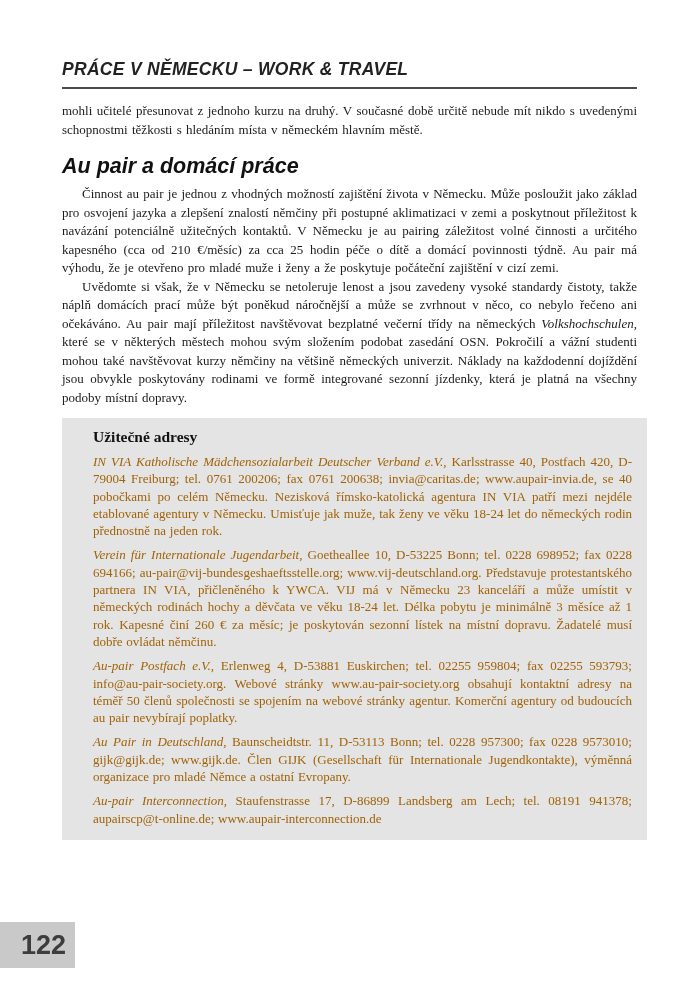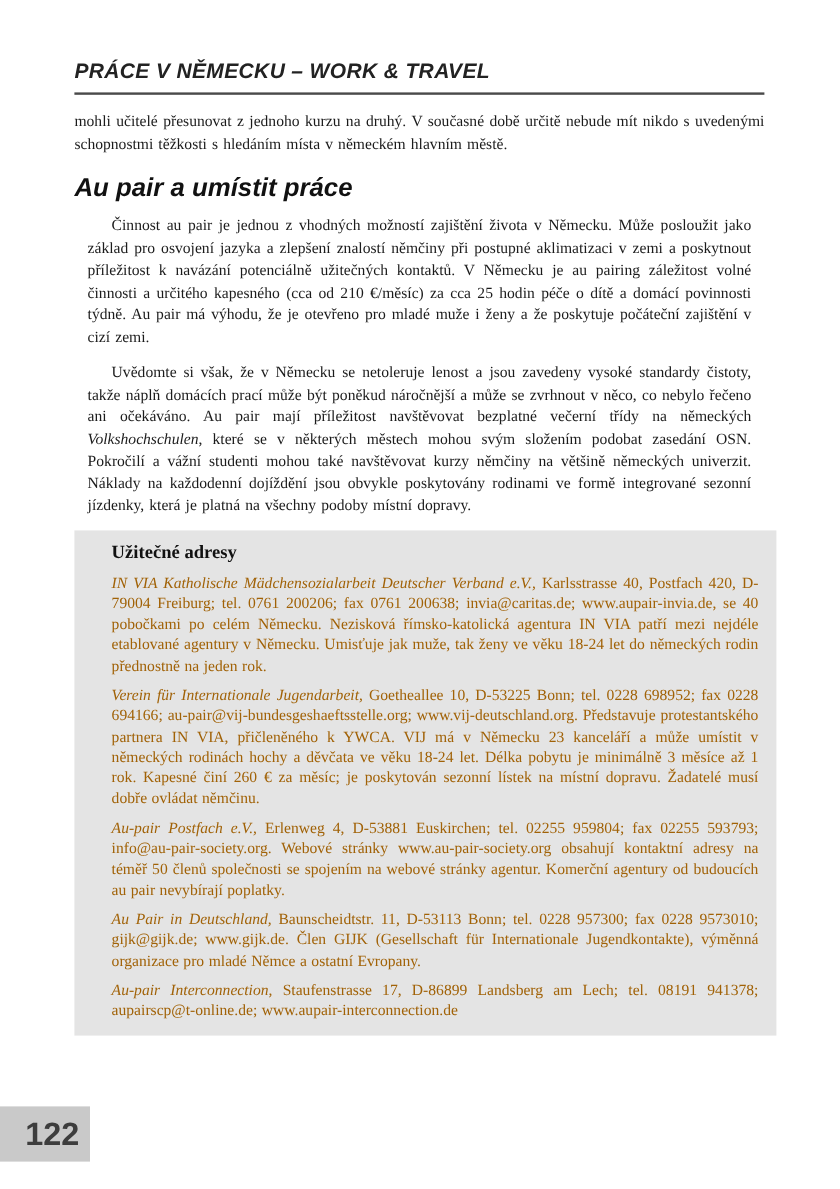--- a/index.html
+++ b/index.html
@@ -9,21 +9,21 @@
     width: 700px;
     height: 991px;
     background: #ffffff;
     overflow: hidden;
     font-family: "Liberation Serif", serif;
     color: #1b1b1b;
   }
   .content {
     position: absolute;
     left: 62px;
-    top: 4px;
+    top: 14px;
     width: 575px;
   }
   .chapter-title {
     margin: 45px 0 0 0;
     font-family: "Liberation Sans", sans-serif;
     font-style: italic;
     font-weight: bold;
     font-size: 17.5px;
     line-height: 20px;
     letter-spacing: 0.3px;
@@ -45,21 +45,21 @@
   h2.section-title {
     margin: 15px 0 7px 0;
     font-family: "Liberation Sans", sans-serif;
     font-style: italic;
     font-weight: bold;
     font-size: 21.5px;
     line-height: 24px;
     color: #111111;
   }
   .para {
-    margin: 11px;
+    margin: 0;
     text-indent: 20px;
   }
   .it { font-style: italic; }
   .box {
     margin-top: 11px;
     background: #e4e4e4;
     padding: 10px 15px 13px 16px;
     width: 539px;
   }
   .box-title {
@@ -101,21 +101,21 @@
 <div class="page">
   <div class="content">
 
     <header>
       <h1 class="chapter-title">PRÁCE V NĚMECKU – WORK &amp; TRAVEL</h1>
       <div class="rule"></div>
     </header>
 
     <p class="body-text cont">mohli učitelé přesunovat z jednoho kurzu na druhý. V současné době určitě nebude mít nikdo s uvedenými schopnostmi těžkosti s hledáním místa v německém hlavním městě.</p>
 
-    <h2 class="section-title">Au pair a umístit práce</h2>
+    <h2 class="section-title">Au pair a domácí práce</h2>
 
     <div id="paragraphs">
         <p class="body-text para"><span>Činnost au pair je jednou z vhodných možností zajištění života v Německu. Může posloužit jako základ pro osvojení jazyka a zlepšení znalostí němčiny při postupné aklimatizaci v zemi a poskytnout příležitost k navázání potenciálně užitečných kontaktů. V Německu je au pairing záležitost volné činnosti a určitého kapesného (cca od 210 €/měsíc) za cca 25 hodin péče o dítě a domácí povinnosti týdně. Au pair má výhodu, že je otevřeno pro mladé muže i ženy a že poskytuje počáteční zajištění v cizí zemi.</span></p>
         <p class="body-text para"><span>Uvědomte si však, že v Německu se netoleruje lenost a jsou zavedeny vysoké standardy čistoty, takže náplň domácích prací může být poněkud náročnější a může se zvrhnout v něco, co nebylo řečeno ani očekáváno. Au pair mají příležitost navštěvovat bezplatné večerní třídy na německých </span><span class="it">Volkshochschulen</span><span>, které se v některých městech mohou svým složením podobat zasedání OSN. Pokročilí a vážní studenti mohou také navštěvovat kurzy němčiny na většině německých univerzit. Náklady na každodenní dojíždění jsou obvykle poskytovány rodinami ve formě integrované sezonní jízdenky, která je platná na všechny podoby místní dopravy.</span></p>
       </div>
 
     <section class="box" style="background: rgb(228, 228, 228); padding-left: 31px;">
       <h3 class="box-title">Užitečné adresy</h3>
       <div id="entries">
           <p class="entry"><span class="name">IN VIA Katholische Mädchensozialarbeit Deutscher Verband e.V.,</span><span> Karlsstrasse 40, Postfach 420, D-79004 Freiburg; tel. 0761 200206; fax 0761 200638; invia@caritas.de; www.aupair-invia.de, se 40 pobočkami po celém Německu. Nezisková římsko-katolická agentura IN VIA patří mezi nejdéle etablované agentury v Německu. Umisťuje jak muže, tak ženy ve věku 18-24 let do německých rodin přednostně na jeden rok.</span></p>

